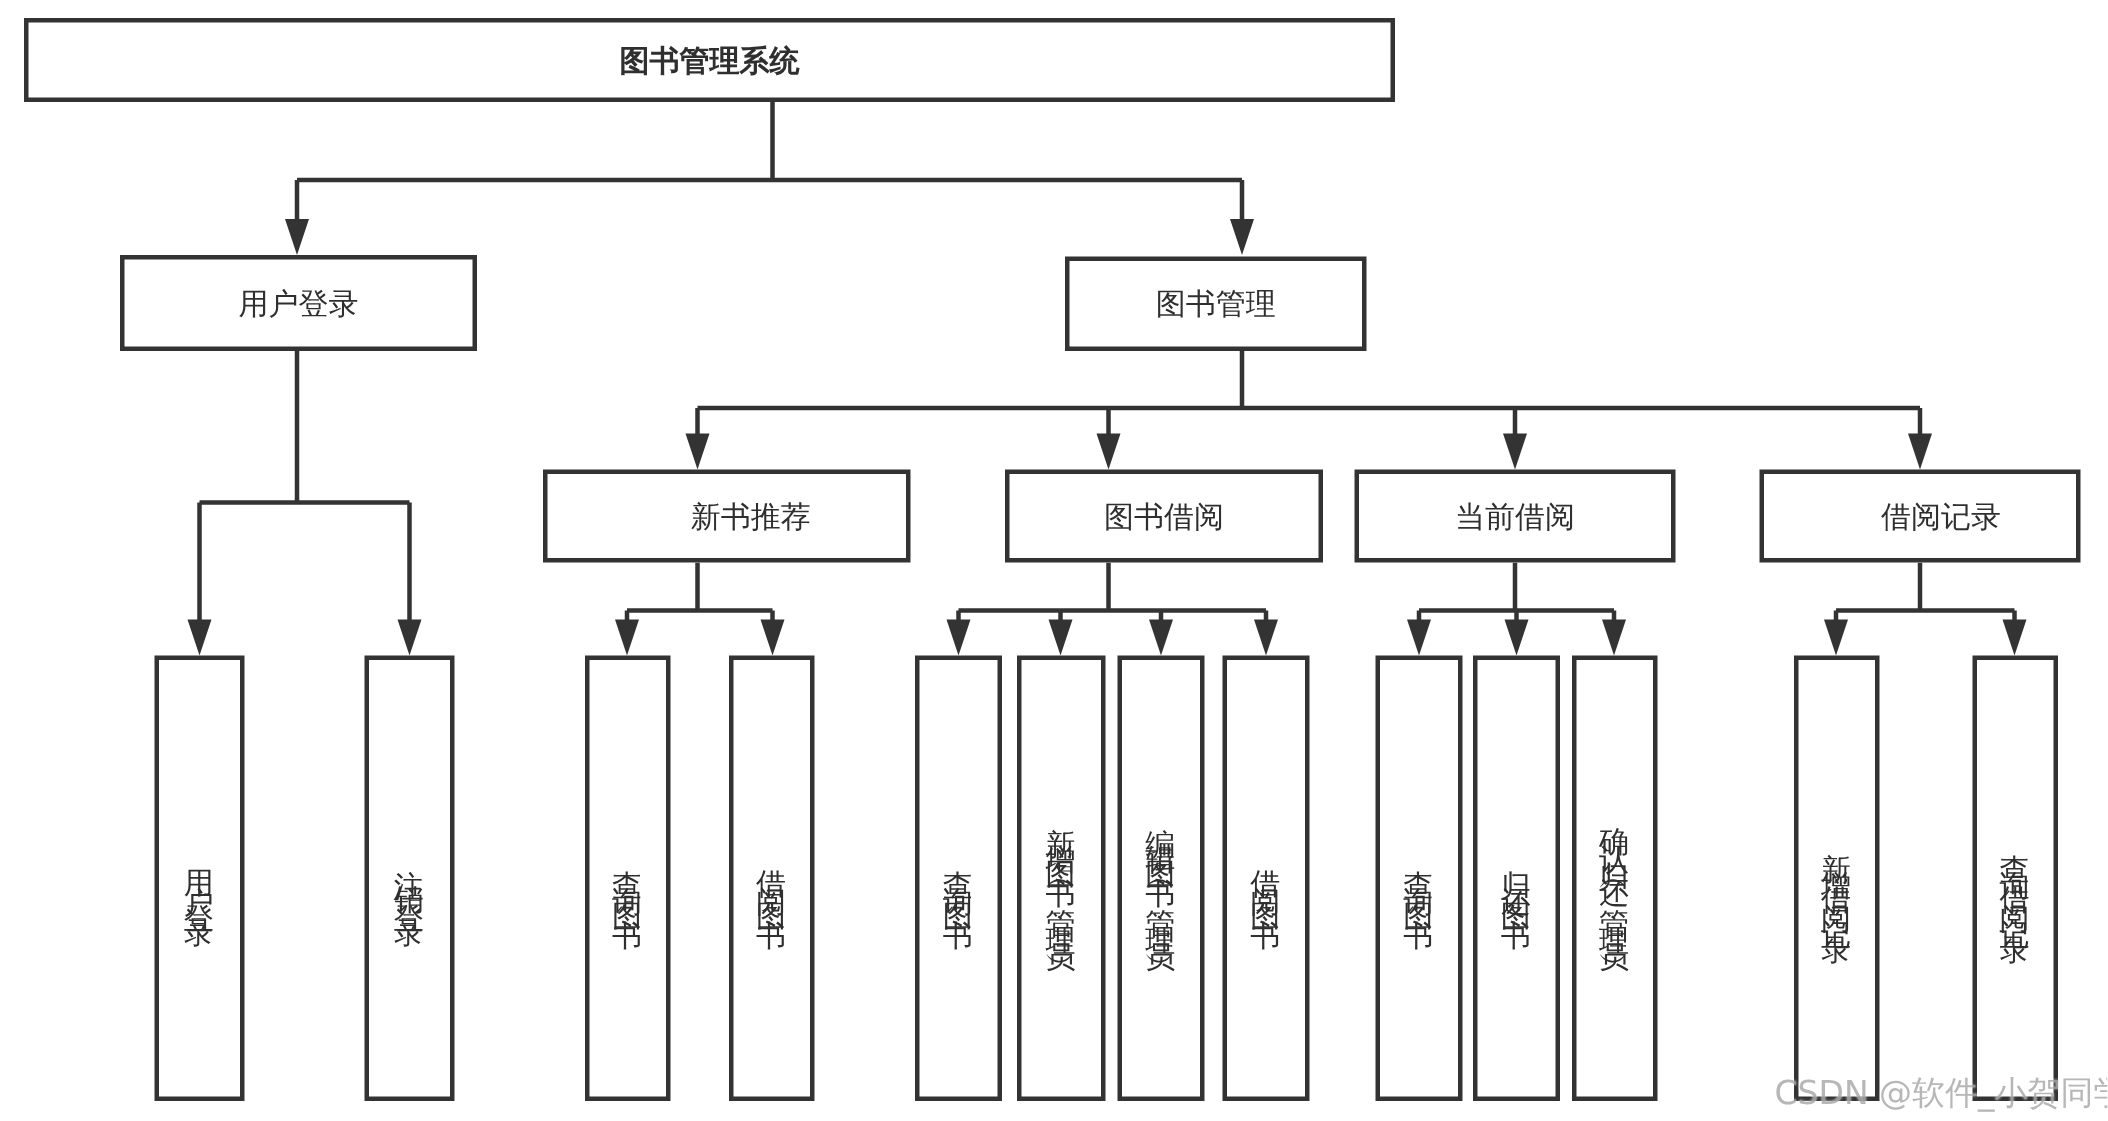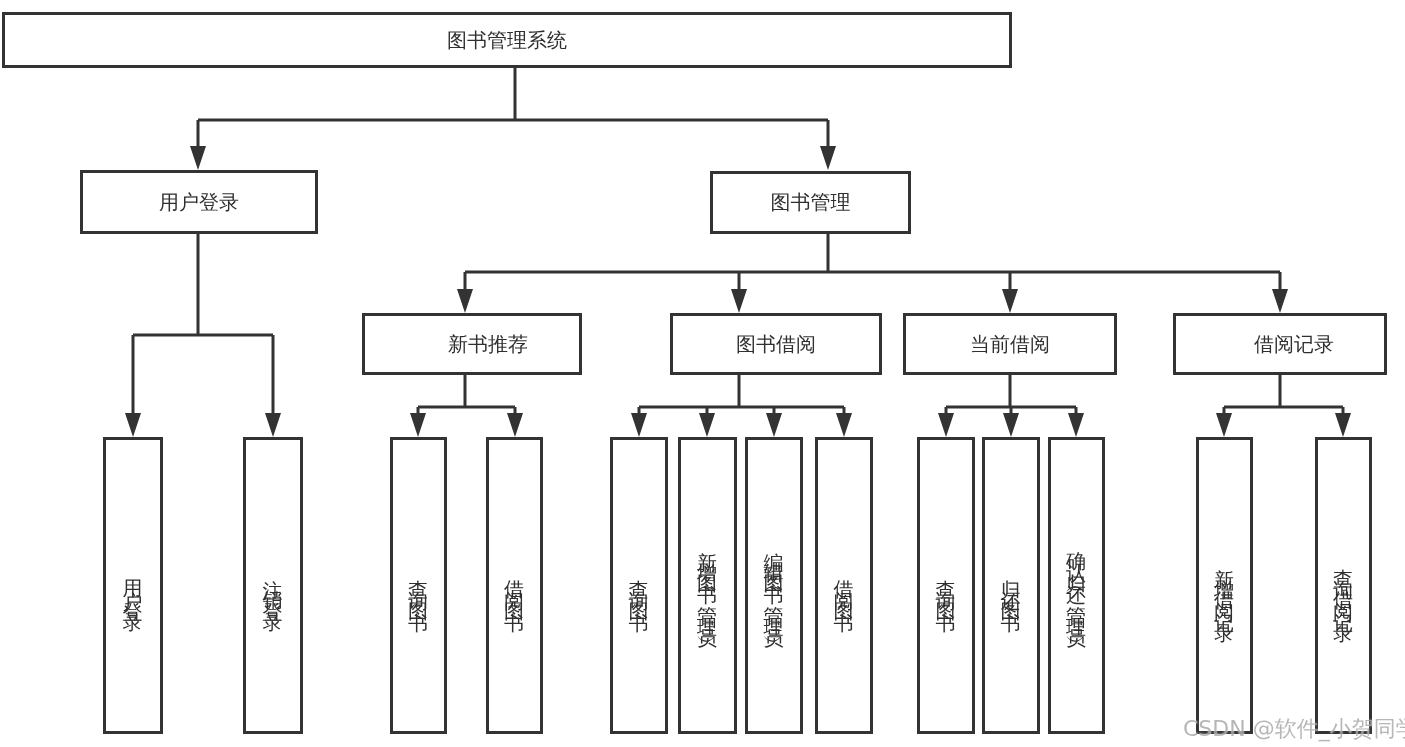--- a/index.html
+++ b/index.html
@@ -31,24 +31,24 @@
     white-space:nowrap;
   }
   .vbox{
     writing-mode:vertical-rl;
     text-orientation:mixed;
     letter-spacing:11px;
     line-height:1;
     white-space:nowrap;
   }
   
-  #root-box      {left:2px;  top:12px;  width:1010px; height:56px;}
+  #root-box      {left:16px;  top:12px;  width:914px; height:56px;font-weight:bold;}
   #n-user-login  {left:80px;  top:170px; width:238px;  height:64px;}
   #n-book-mgmt   {left:710px; top:171px; width:201px;  height:63px;}
-  #n-new-book    {left:362px; top:313px; width:220px;  height:62px;padding-left:32px;}
+  #n-new-book    {left:362px; top:313px; width:245px;  height:62px;padding-left:32px;}
   #n-borrowing   {left:670px; top:313px; width:212px;  height:62px;}
   #n-current     {left:903px; top:313px; width:214px;  height:62px;justify-content:center;}
   #n-records     {left:1173px;top:313px; width:214px;  height:62px;padding-left:28px;}
   .leaf{top:437px;height:297px;}
   #l-user-login   {left:103px; width:60px;}
   #l-logout       {left:243px; width:60px;}
   #l-rec-query    {left:390px; width:57px;}
   #l-rec-borrow   {left:486px; width:57px;}
   #l-bor-query    {left:610px; width:58px;}
   #l-bor-add      {left:678px; width:59px;}

